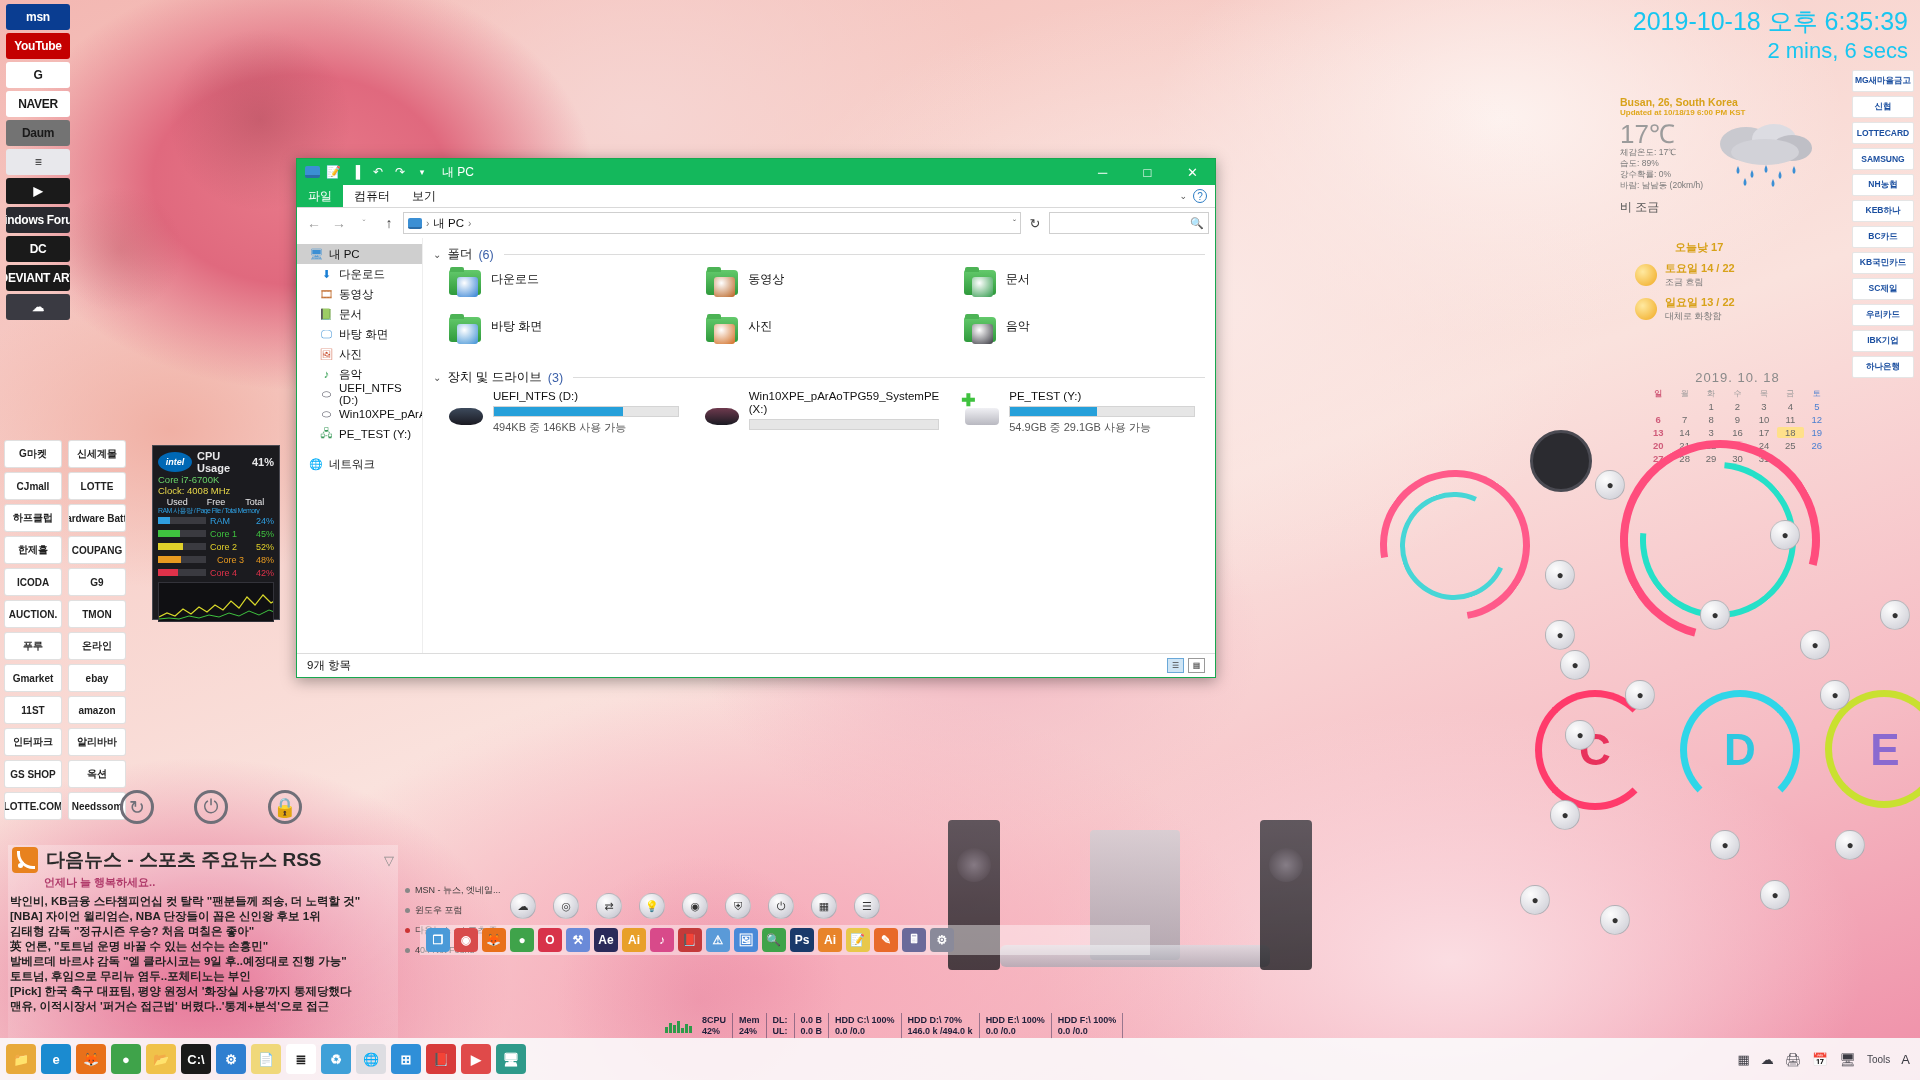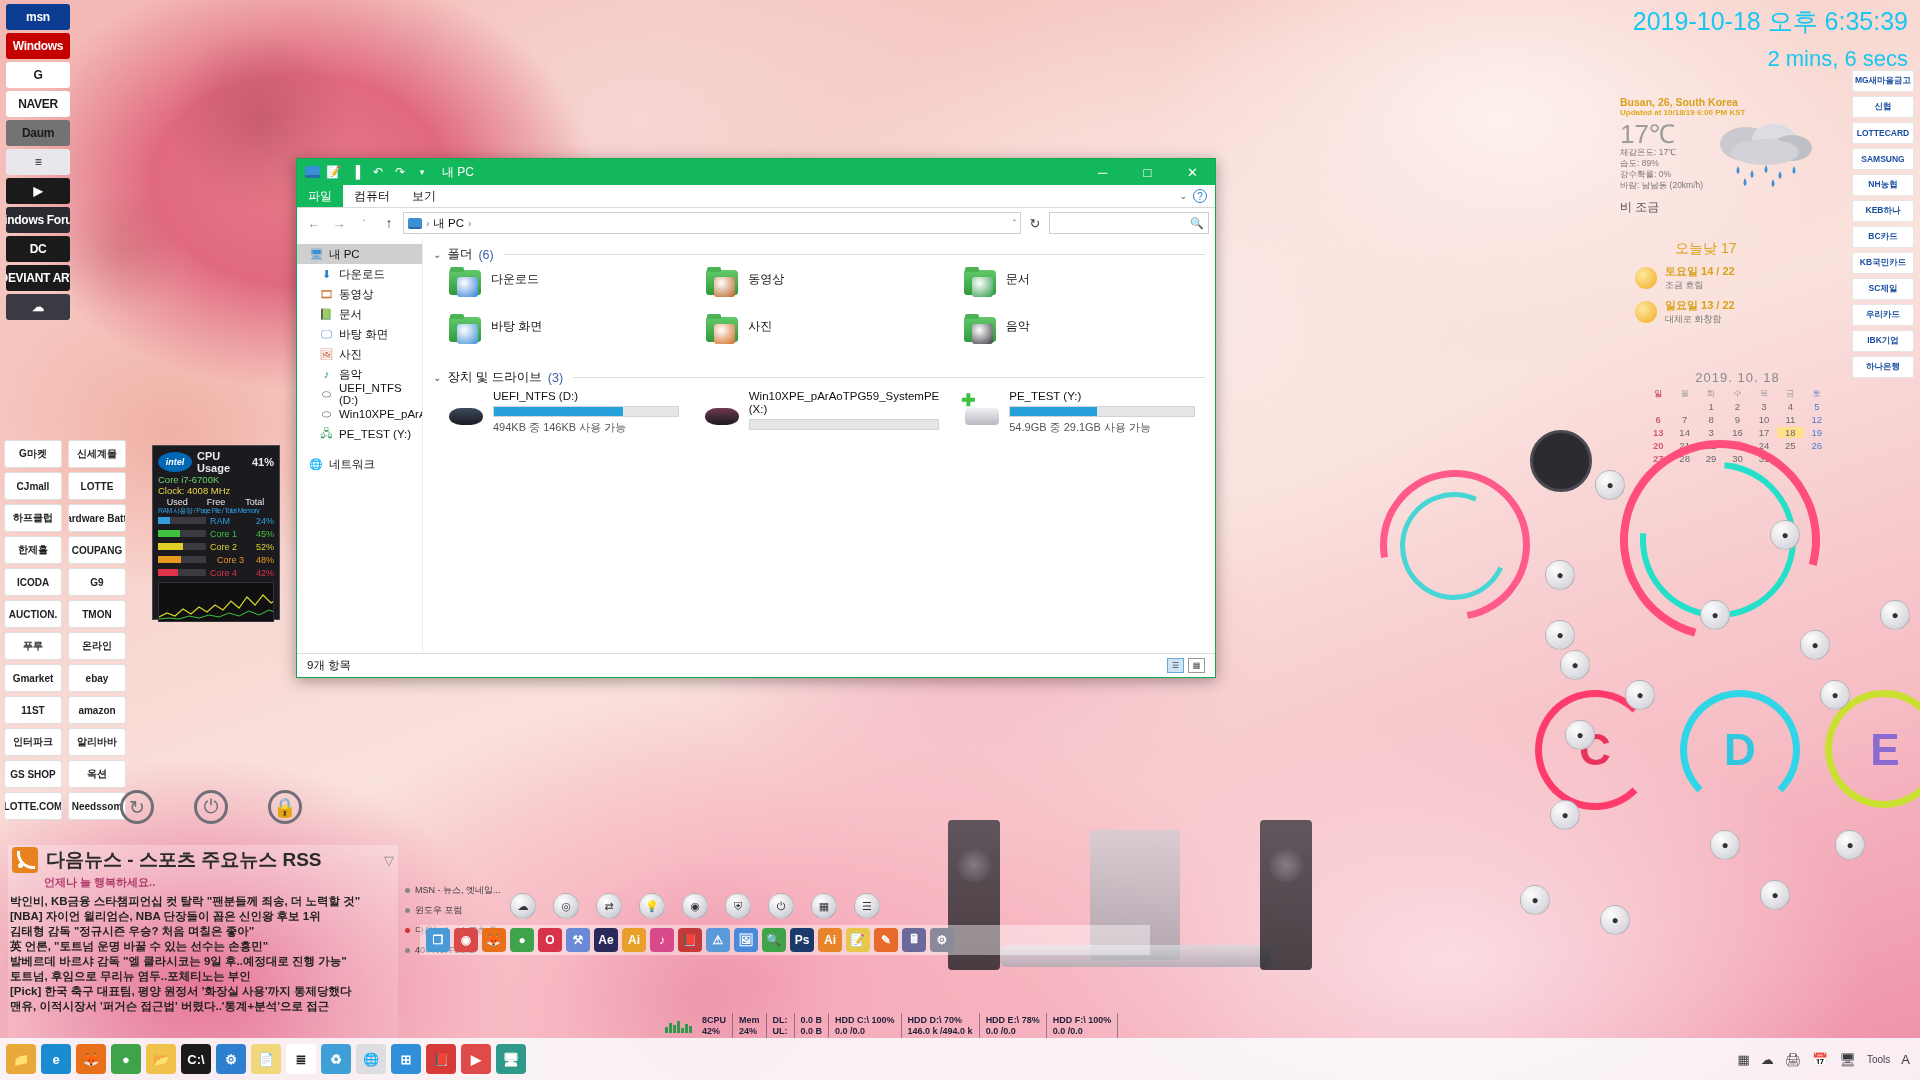--- a/index.html
+++ b/index.html
@@ -246,35 +246,35 @@
   .vb.on { background:#cfe5f5; border-color:#6aa8d8; }
 
   #cursor { position:absolute; left: 1010px; top: 578px; width:0; height:0;
             border-left: 2px solid transparent; z-index: 50; }
 
   
   #clock {
     position: absolute; right: 12px; top: 6px; text-align: right;
     color: #19c6f0; font-size: 25px; line-height: 30px; font-weight: 300;
   }
-  #uptime { font-size: 22px; margin-top: 8px; }
+  #uptime { font-size: 22px; }
 
   #weather {
     position: absolute; left: 1620px; top: 96px; width: 200px; height: 150px;
     color: #6b6b6b;
   }
   #wx-city { font-size: 10.5px; font-weight: bold; color:#d8a21a; }
   #wx-upd { font-size: 8px; font-weight: bold; color:#e0a81e; }
   #wx-temp { font-size: 26px; color:#9b9b9b; margin-top: 4px; line-height: 26px; }
   .wx-line { font-size: 8.5px; color:#7a7a7a; line-height: 11px; }
   #wx-desc { font-size: 12px; color:#555; margin-top: 8px; }
   #wx-cloud { position:absolute; right: 0; top: 22px; width: 110px; height: 70px; }
 
   #forecast { position: absolute; left: 1635px; top: 240px; width: 190px; }
-  #fc-today { font-size: 14px; font-weight:normal; color:#d8a21a; padding-left: 40px; }
+  #fc-today { font-size: 11px; font-weight:bold; color:#d8a21a; padding-left: 40px; }
   .fc-row { display:flex; align-items:center; gap:8px; margin-top: 6px; }
   .sun { width: 22px; height: 22px; border-radius:50%;
          background: radial-gradient(circle at 35% 35%, #ffe9a0, #f0a81e); flex:none; }
   .fc-day { font-size: 11px; font-weight:bold; color:#d8a21a; }
   .fc-desc { font-size: 9px; color:#777; }
 
   #calendar { position: absolute; left: 1645px; top: 370px; width: 185px;
               color:#6a6a6a; font-size: 10px; }
   #cal-title { font-size: 13px; color:#8a8a8a; letter-spacing: 1px; text-align:center; }
   #cal-grid { display:grid; grid-template-columns: repeat(7, 1fr); text-align:center;
@@ -376,21 +376,21 @@
 <div class="stand-base"></div>
 <div class="speaker" style="left:948px">
   <div class="spk-dot" style="top:28px"></div>
 </div>
 <div class="speaker" style="left:1260px">
   <div class="spk-dot" style="top:28px"></div>
 </div>
 
 <div id="left-icons">
     <div class="li" style="background: rgb(10, 61, 145);">msn</div>
-    <div class="li" style="background: rgb(196, 0, 0);">Windows</div>
+    <div class="li" style="background: rgb(196, 0, 0);">YouTube</div>
     <div class="li" style="background: rgb(255, 255, 255); color: rgb(26, 26, 26);">G</div>
     <div class="li" style="background: rgb(255, 255, 255); color: rgb(26, 26, 26);">NAVER</div>
     <div class="li" style="background: #737373; color: rgb(26, 26, 26);">Daum</div>
     <div class="li" style="background: rgb(232, 232, 236); color: rgb(26, 26, 26);">≡</div>
     <div class="li" style="background: rgb(26, 26, 26);">▶</div>
     <div class="li" style="background: rgb(42, 42, 48);">Windows Forum</div>
     <div class="li" style="background: rgb(26, 26, 26);">DC</div>
     <div class="li" style="background: rgb(26, 26, 26);">DEVIANT ART</div>
     <div class="li" style="background: rgb(58, 58, 66);">☁</div>
   </div>
@@ -936,21 +936,21 @@
     </div>
     <div class="st-blk">
       <div class="st-l1">HDD C:\   100%</div>
       <div class="st-l2">0.0        /0.0</div>
     </div>
     <div class="st-blk">
       <div class="st-l1">HDD D:\    70%</div>
       <div class="st-l2">146.0 k /494.0 k</div>
     </div>
     <div class="st-blk">
-      <div class="st-l1">HDD E:\   78%</div>
+      <div class="st-l1">HDD E:\   100%</div>
       <div class="st-l2">0.0        /0.0</div>
     </div>
     <div class="st-blk">
       <div class="st-l1">HDD F:\   100%</div>
       <div class="st-l2">0.0        /0.0</div>
     </div>
   </div>
 
 <div id="taskbar">
   <div id="taskbar-items" style="display:flex;gap:5px;align-items:center">

